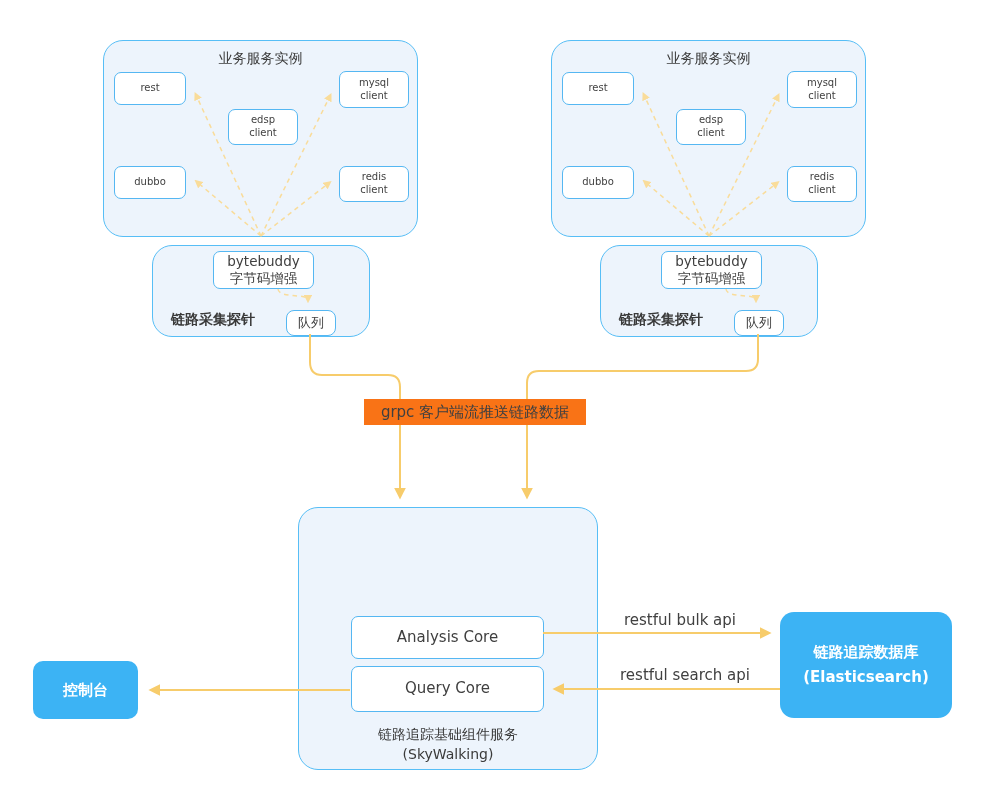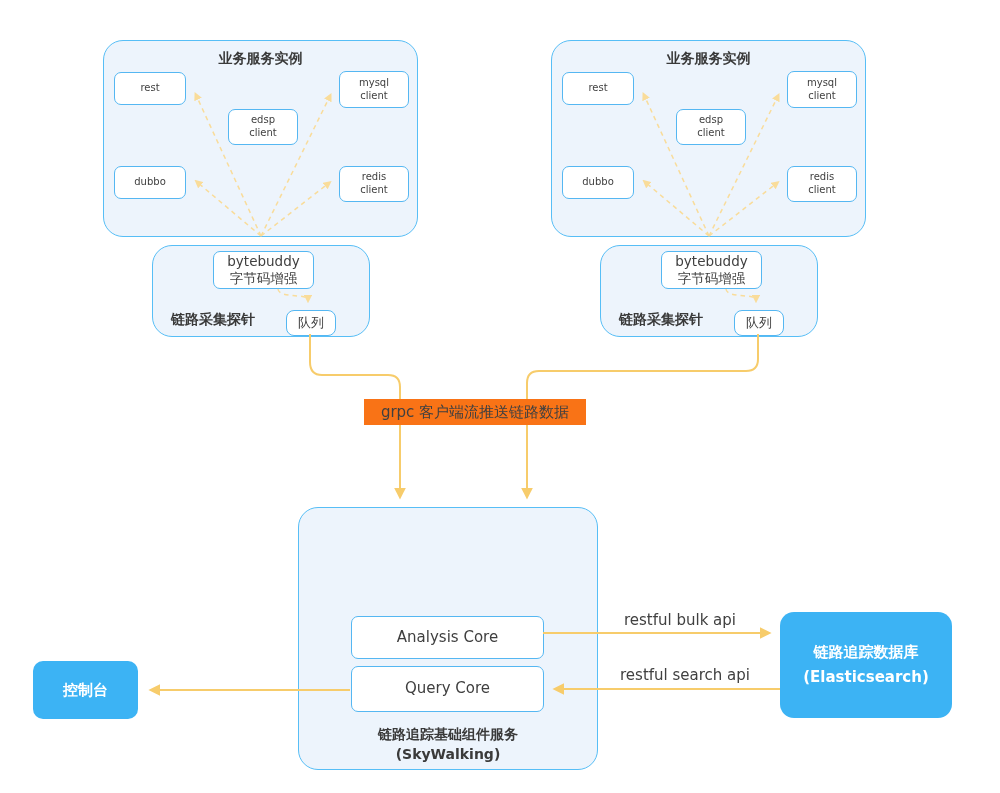--- a/index.html
+++ b/index.html
@@ -1,23 +1,23 @@
 <!DOCTYPE html>
 <html><head>
 <meta charset="utf-8">
 <style>
   html,body{margin:0;padding:0;background:#ffffff;}
   body{font-family:"DejaVu Sans","Liberation Sans",sans-serif;color:#3f3f3f;}
   .canvas{position:relative;width:1000px;height:793px;background:#ffffff;overflow:hidden;}
   .wires{position:absolute;left:0;top:0;z-index:2;}
   .panel{position:absolute;background:#edf4fc;border:1.5px solid #57bef6;border-radius:20px;z-index:1;box-sizing:border-box;}
-  .panel-title{position:absolute;left:0;right:0;top:9px;text-align:center;font-size:14px;font-weight:700;color:#3a3a3a;z-index:3;}
+  .panel-title{position:absolute;left:0;right:0;top:9px;text-align:center;font-size:14px;font-weight:400;color:#3a3a3a;z-index:3;}
   .node{position:absolute;background:#ffffff;border:1.4px solid #55b7f2;border-radius:7px;display:flex;align-items:center;justify-content:center;text-align:center;font-size:10px;line-height:1.28;color:#3f3f3f;white-space:pre-line;z-index:3;box-sizing:border-box;}
   .probe-label{position:absolute;font-size:14px;font-weight:700;color:#3a3a3a;z-index:3;}
-  .caption{position:absolute;left:0;right:0;text-align:center;font-size:14px;font-weight:700;color:#3a3a3a;white-space:pre-line;line-height:1.45;z-index:3;}
+  .caption{position:absolute;left:0;right:0;text-align:center;font-size:14px;font-weight:400;color:#3a3a3a;white-space:pre-line;line-height:1.45;z-index:3;}
   .bluebox{position:absolute;background:#3cb3f4;border-radius:10px;display:flex;align-items:center;justify-content:center;text-align:center;color:#ffffff;font-weight:600;white-space:pre-line;z-index:3;box-sizing:border-box;}
   .flow-label{position:absolute;font-size:15px;color:#404040;text-align:center;background:#f97316;z-index:3;}
   .edge-label{position:absolute;font-size:15px;color:#404040;text-align:center;z-index:3;}
 </style>
 </head>
 <body>
 
 <div class="canvas">
 
   <svg class="wires" width="1000" height="793" viewBox="0 0 1000 793">

